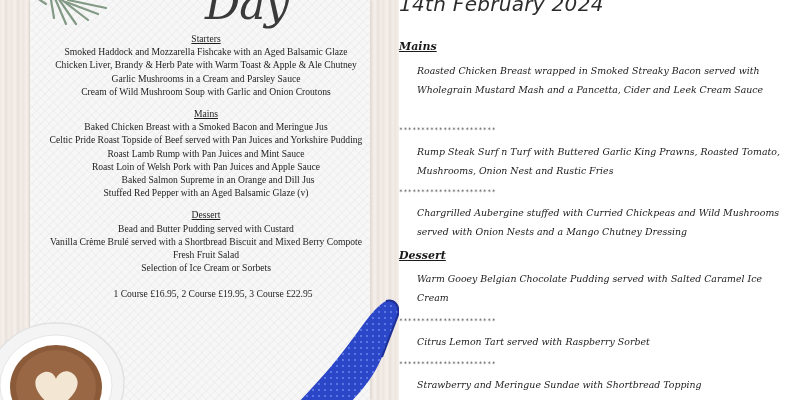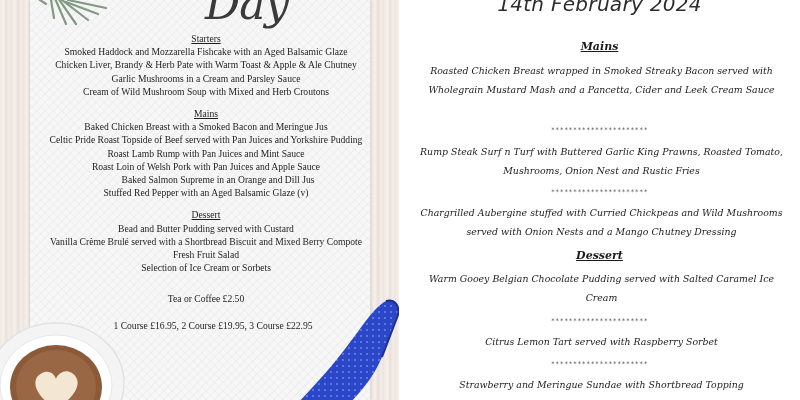--- a/index.html
+++ b/index.html
@@ -41,21 +41,21 @@
     .cup {
       position: absolute; left: -6px; top: 313px; width: 140px; height: 110px;
     }
     .tie {
       position: absolute; left: 286px; top: 297px; width: 114px; height: 110px;
     }
 
     
     .right-panel {
       position: absolute; left: 399px; top: 0; width: 401px; height: 400px;
-      background: #ffffff; text-align: center;
+      background: #ffffff; 
       font-family: "DejaVu Serif", serif; font-style: italic; color: #1a1a1a;
     }
     .date-title {
       position: absolute; left: 0; right: 0; top: -8px;
       font-family: "DejaVu Sans", sans-serif; font-style: italic;
       font-size: 20px; color: #2c2c2c; letter-spacing: 0.3px;
     }
     .r-heading {
       position: absolute; left: 0; right: 0;
       font-size: 11px; font-weight: bold; text-decoration: underline;
@@ -88,36 +88,35 @@
     </g>
   </svg>
 
   <div class="script-title">Day</div>
 
   <div class="menu-body">
     <div class="heading">Starters</div>
     <div class="line">Smoked Haddock and Mozzarella Fishcake with an Aged Balsamic Glaze</div>
     <div class="line">Chicken Liver, Brandy &amp; Herb Pate with Warm Toast &amp; Apple &amp; Ale Chutney</div>
     <div class="line">Garlic Mushrooms in a Cream and Parsley Sauce</div>
-    <div class="line">Cream of Wild Mushroom Soup with Mixed and Herb Croutons</div>
+    <div class="line">Cream of Wild Mushroom Soup with Garlic and Onion Croutons</div>
     <div class="gap"></div>
     <div class="heading">Mains</div>
     <div class="line">Baked Chicken Breast with a Smoked Bacon and Meringue Jus</div>
     <div class="line">Celtic Pride Roast Topside of Beef served with Pan Juices and Yorkshire Pudding</div>
     <div class="line">Roast Lamb Rump with Pan Juices and Mint Sauce</div>
     <div class="line">Roast Loin of Welsh Pork with Pan Juices and Apple Sauce</div>
     <div class="line" style="padding-left:24px">Baked Salmon Supreme in an Orange and Dill Jus</div>
     <div class="line">Stuffed Red Pepper with an Aged Balsamic Glaze (v)</div>
     <div class="gap"></div>
     <div class="heading">Dessert</div>
     <div class="line">Bead and Butter Pudding served with Custard</div>
     <div class="line">Vanilla Crème Brulé served with a Shortbread Biscuit and Mixed Berry Compote</div>
     <div class="line">Fresh Fruit Salad</div>
     <div class="line">Selection of Ice Cream or Sorbets</div>
-    <div class="price">Tea or Coffee £2.50</div>
     <div class="price2">1 Course £16.95, 2 Course £19.95, 3 Course £22.95</div>
   </div>
 
   <svg class="cup" viewBox="0 0 140 110">
     <ellipse cx="62" cy="70" rx="68" ry="60" fill="#f4f4f4" stroke="#e2e2e2" stroke-width="1.5"></ellipse>
     <ellipse cx="62" cy="72" rx="56" ry="50" fill="#ffffff" stroke="#e6e6e6" stroke-width="1"></ellipse>
     <ellipse cx="62" cy="74" rx="46" ry="42" fill="#8b5a38"></ellipse>
     <ellipse cx="62" cy="74" rx="40" ry="37" fill="#9a6745"></ellipse>
     <path d="M62 96 C40 82 36 66 48 60 C56 56 61 62 62 66 C63 62 70 55 78 60 C90 68 82 84 62 96 Z" fill="#f3e6d2"></path>
   </svg>

